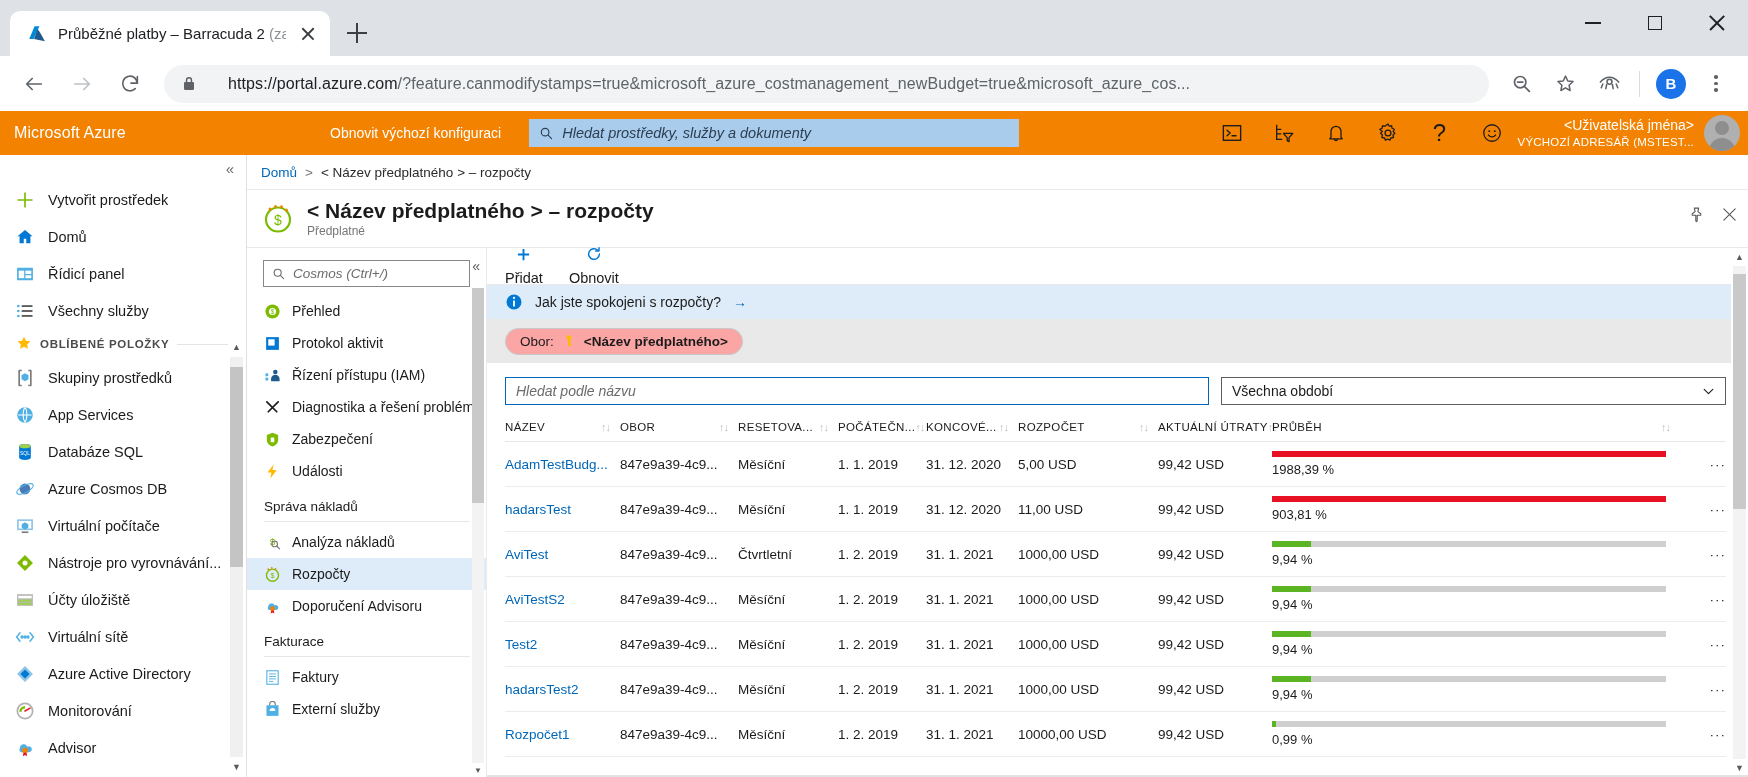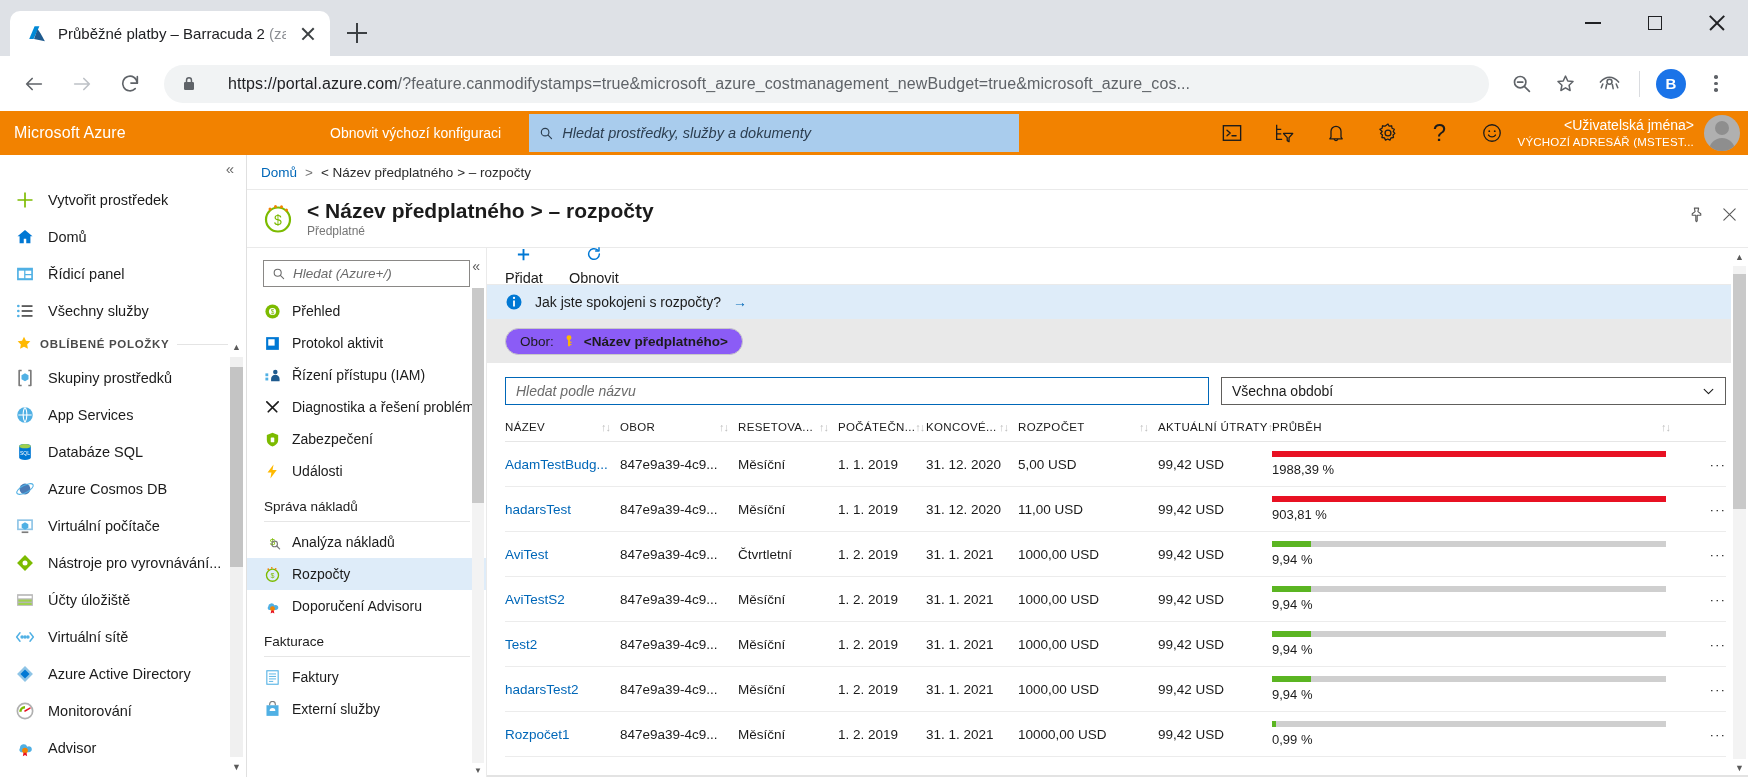--- a/index.html
+++ b/index.html
@@ -81,21 +81,21 @@
   .dots3 i { width:3.5px; height:3.5px; background:#5f6368; border-radius:50%; display:block; }
 
   
   .az-top {
     height:44px; background:#f28200; display:flex; align-items:center;
     color:#fff; flex:0 0 44px; position:relative;
   }
   .az-logo { font-size:16px; padding-left:14px; width:330px; font-weight:400; letter-spacing:.1px; }
   .az-reset { font-size:14px; white-space:nowrap; }
   .az-search {
-    width:490px; height:38px; background:#a9cced; margin-left:28px;
+    width:490px; height:28px; background:#a9cced; margin-left:28px;
     display:flex; align-items:center; gap:9px; padding:0 10px; cursor:text;
   }
   .az-search .ph { font-style:italic; font-size:14.5px; color:#2c3e50; }
   .az-icons { display:flex; align-items:center; margin-left:auto; }
   .az-ic { width:52px; height:44px; display:flex; align-items:center; justify-content:center; cursor:pointer; }
   .az-user { display:flex; align-items:center; gap:10px; padding-right:8px; cursor:pointer; }
   .az-user .lines { text-align:right; line-height:1.25; }
   .az-user .l1 { font-size:14px; }
   .az-user .l2 { font-size:11.5px; letter-spacing:.2px; }
   .az-user .pic {
@@ -187,21 +187,21 @@
   .cmd { display:flex; align-items:center; gap:8px; color:#1b1b1b; font-size:14.5px; cursor:pointer;flex-direction:column; }
   .cmd .g { color:#0078d4; display:flex; align-items:center; }
   .infobar {
     height:34px; background:#deecf9; display:flex; align-items:center; gap:12px;
     padding-left:18px; font-size:14px;
   }
   .infobar .txt { color:#1b1b1b; }
   .infobar .arrow { color:#0067b8; font-weight:bold; }
   .scopebar { height:44px; background:#e9e9e9; display:flex; align-items:center; padding-left:18px; }
   .scopepill {
-    height:27px; background:#8b5cf6; border:1px solid #c8c8c8; border-radius:14px;
+    height:27px; background:#fca5a5; border:1px solid #c8c8c8; border-radius:14px;
     display:flex; align-items:center; gap:8px; padding:0 14px; font-size:13.5px; cursor:pointer;
   }
   .scopepill b { font-weight:700; }
 
   .filters { display:flex; gap:12px; padding:14px 22px 10px 18px; }
   .f-input {
     flex:1 1 auto; height:28px; border:1px solid #0067b8; display:flex; align-items:center;
     padding:0 10px; cursor:text;
   }
   .f-input .ph { font-style:italic; font-size:14px; color:#6b6b6b; }
@@ -608,21 +608,21 @@
 
         <div class="blademenu">
           <div class="bm-collapse">«</div>
           <div class="bm-search">
             <span style="display:flex;">
               <svg width="13" height="13" viewBox="0 0 24 24" fill="none" stroke="#6b6b6b" stroke-width="2">
                 <circle cx="10.5" cy="10.5" r="6.5"></circle>
                   <path d="M15.5 15.5 L21.5 21.5" stroke-linecap="round"></path>
               </svg>
             </span>
-            <span class="ph">Hledat (Azure+/)</span>
+            <span class="ph">Cosmos (Ctrl+/)</span>
           </div>
 
           <div class="bm-item">
             <span class="bm-ico">
               <svg width="17" height="17" viewBox="0 0 24 24">
                   <circle cx="12" cy="12" r="10" fill="#7cbb00"></circle>
                   <circle cx="12" cy="12" r="5" fill="#fff"></circle>
                   <text x="12" y="16" font-size="9" fill="#7cbb00" text-anchor="middle" font-family="sans-serif">$</text>
                 </svg>
             </span>

